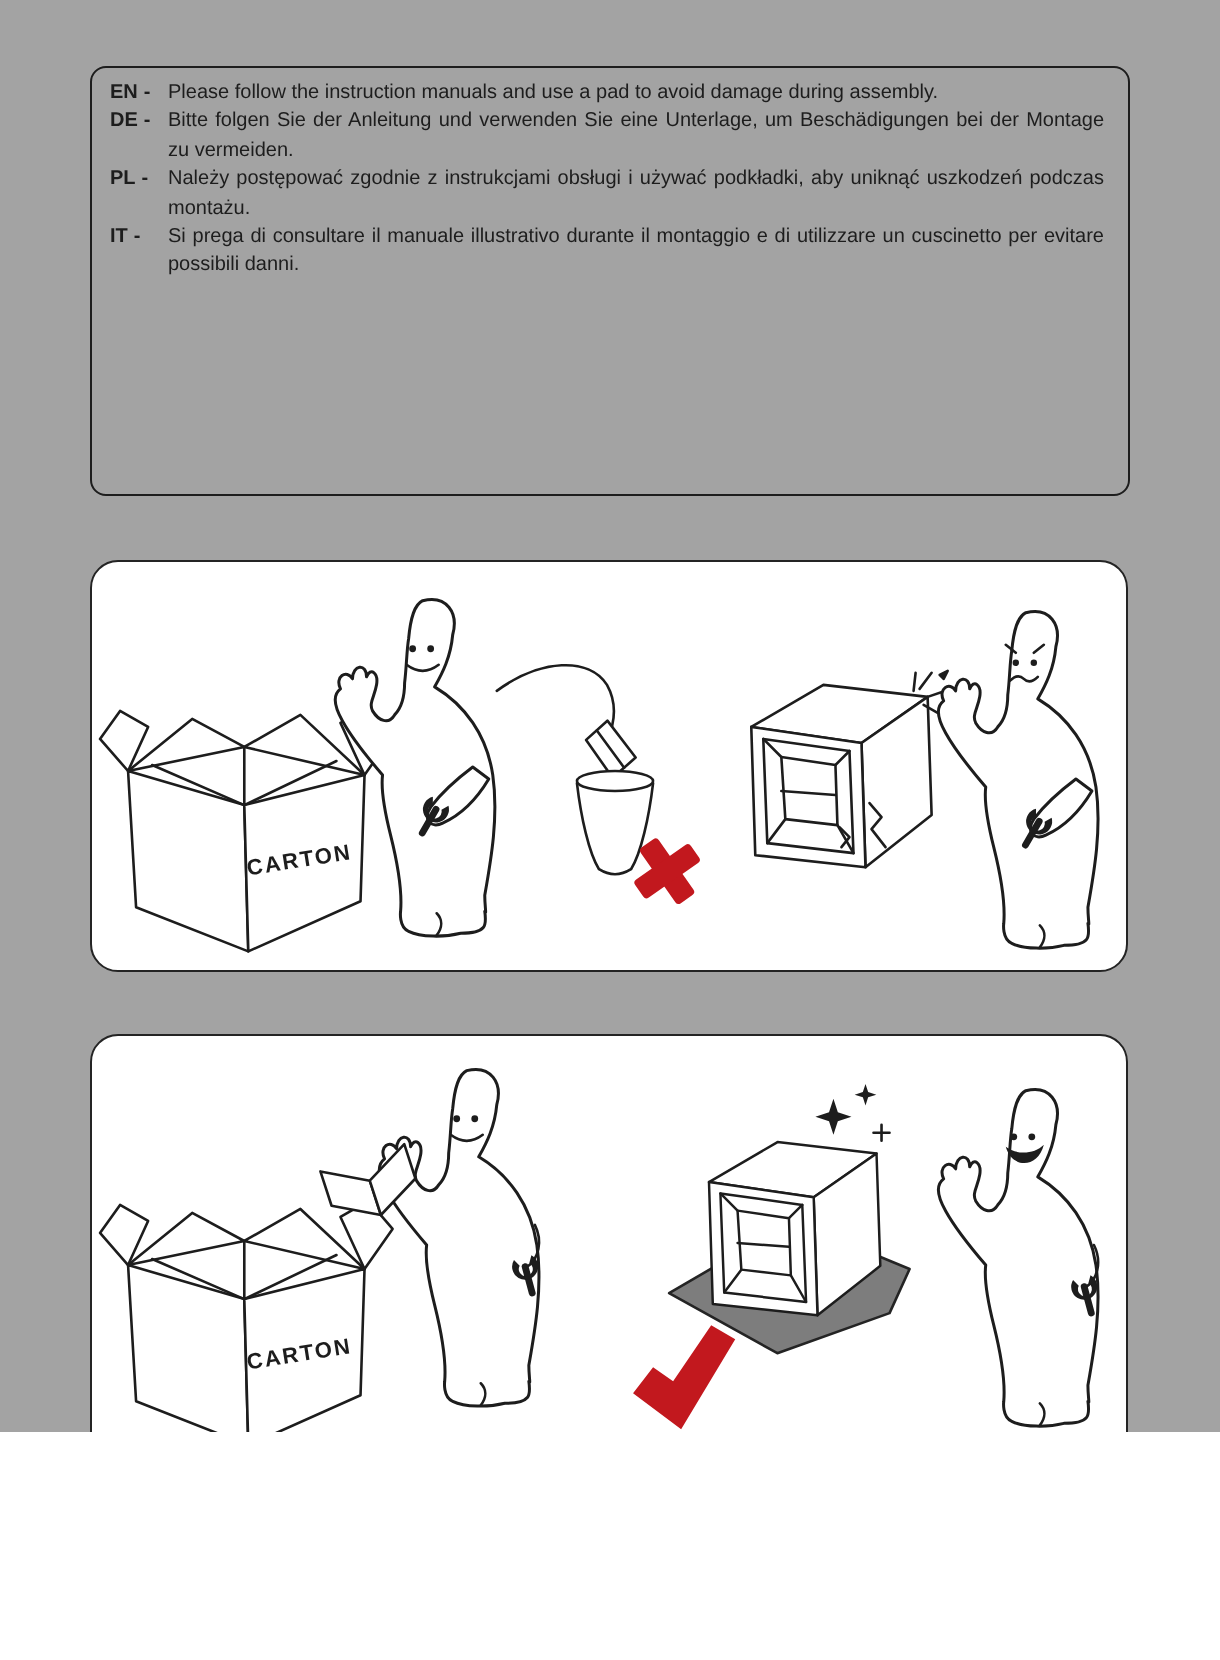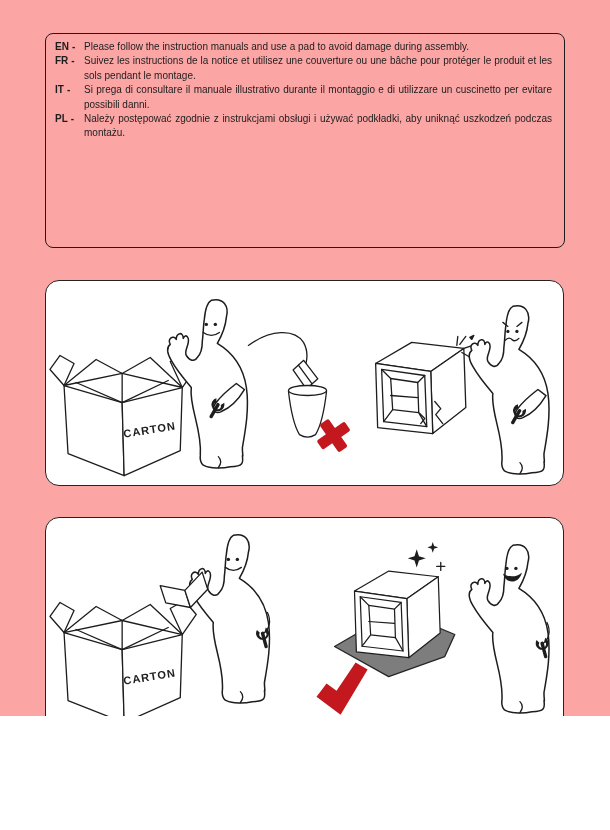--- a/index.html
+++ b/index.html
@@ -2,21 +2,21 @@
 <html style="--ink: #1d1d1d; --mark_red: #c2181e; --pad_gray: #7d7d7d;"><head>
 <meta charset="utf-8">
 <style>
   :root{
     --ink:#1d1d1d;
     --mark_red:#c2181e;
     --pad_gray:#7d7d7d;
   }
   html,body{margin:0;padding:0;background:#fff;}
   .page{
-    position:relative;width:610px;height:716px;background:#fca5a5;overflow:hidden;
+    position:relative;width:610px;height:716px;background:#a3a3a3;overflow:hidden;
     font-family:"Liberation Sans", sans-serif;color:var(--ink);
   }
   
   .notice{
     position:absolute;left:45px;top:33px;width:520px;height:215px;
     box-sizing:border-box;border:1.4px solid var(--ink);border-radius:8px;
     padding:6px 12px 4px 9px;overflow:hidden;
     font-size:10px;line-height:14.4px;
   }
   .lrow{
@@ -123,23 +123,23 @@
       <path class="thin" d="M0,2 L-22,-10 L-22,8 L0,20 Z"></path>
       <path class="thin" d="M0,2 L22,-10 L22,8 L0,20 Z"></path>
     </g>
   </defs>
 </svg>
 
 <div class="page">
 
   <div class="notice">
     <p class="lrow"><span class="lcode"><b>EN</b><b class="sep">-</b></span><span class="ltext">Please follow the instruction manuals and use a pad to avoid damage during assembly.</span></p>
-    <p class="lrow"><span class="lcode"><b>FR</b><b class="sep">-</b></span><span class="ltext">Suivez les instructions de la notice et utilisez une couverture ou une bâche pour protéger le produit et les sols pendant le montage.</span></p>
+    <p class="lrow"><span class="lcode"><b>DE</b><b class="sep">-</b></span><span class="ltext">Bitte folgen Sie der Anleitung und verwenden Sie eine Unterlage, um Beschädigungen bei der Montage zu vermeiden.</span></p>
+    <p class="lrow"><span class="lcode"><b>PL</b><b class="sep">-</b></span><span class="ltext">Należy postępować zgodnie z instrukcjami obsługi i używać podkładki, aby uniknąć uszkodzeń podczas montażu.</span></p>
     <p class="lrow"><span class="lcode"><b>IT</b><b class="sep">-</b></span><span class="ltext">Si prega di consultare il manuale illustrativo durante il montaggio e di utilizzare un cuscinetto per evitare possibili danni.</span></p>
-    <p class="lrow"><span class="lcode"><b>PL</b><b class="sep">-</b></span><span class="ltext">Należy postępować zgodnie z instrukcjami obsługi i używać podkładki, aby uniknąć uszkodzeń podczas montażu.</span></p>
   </div>
 
   <div class="panel" id="panel-wrong">
     <svg viewBox="0 0 516 203">
 
       <g transform="translate(10,74)">
         <use href="#carton"></use>
       </g>
       <text class="carton-text" x="0" y="0" transform="translate(104,152) rotate(-9)" text-anchor="middle">CARTON</text>
 

